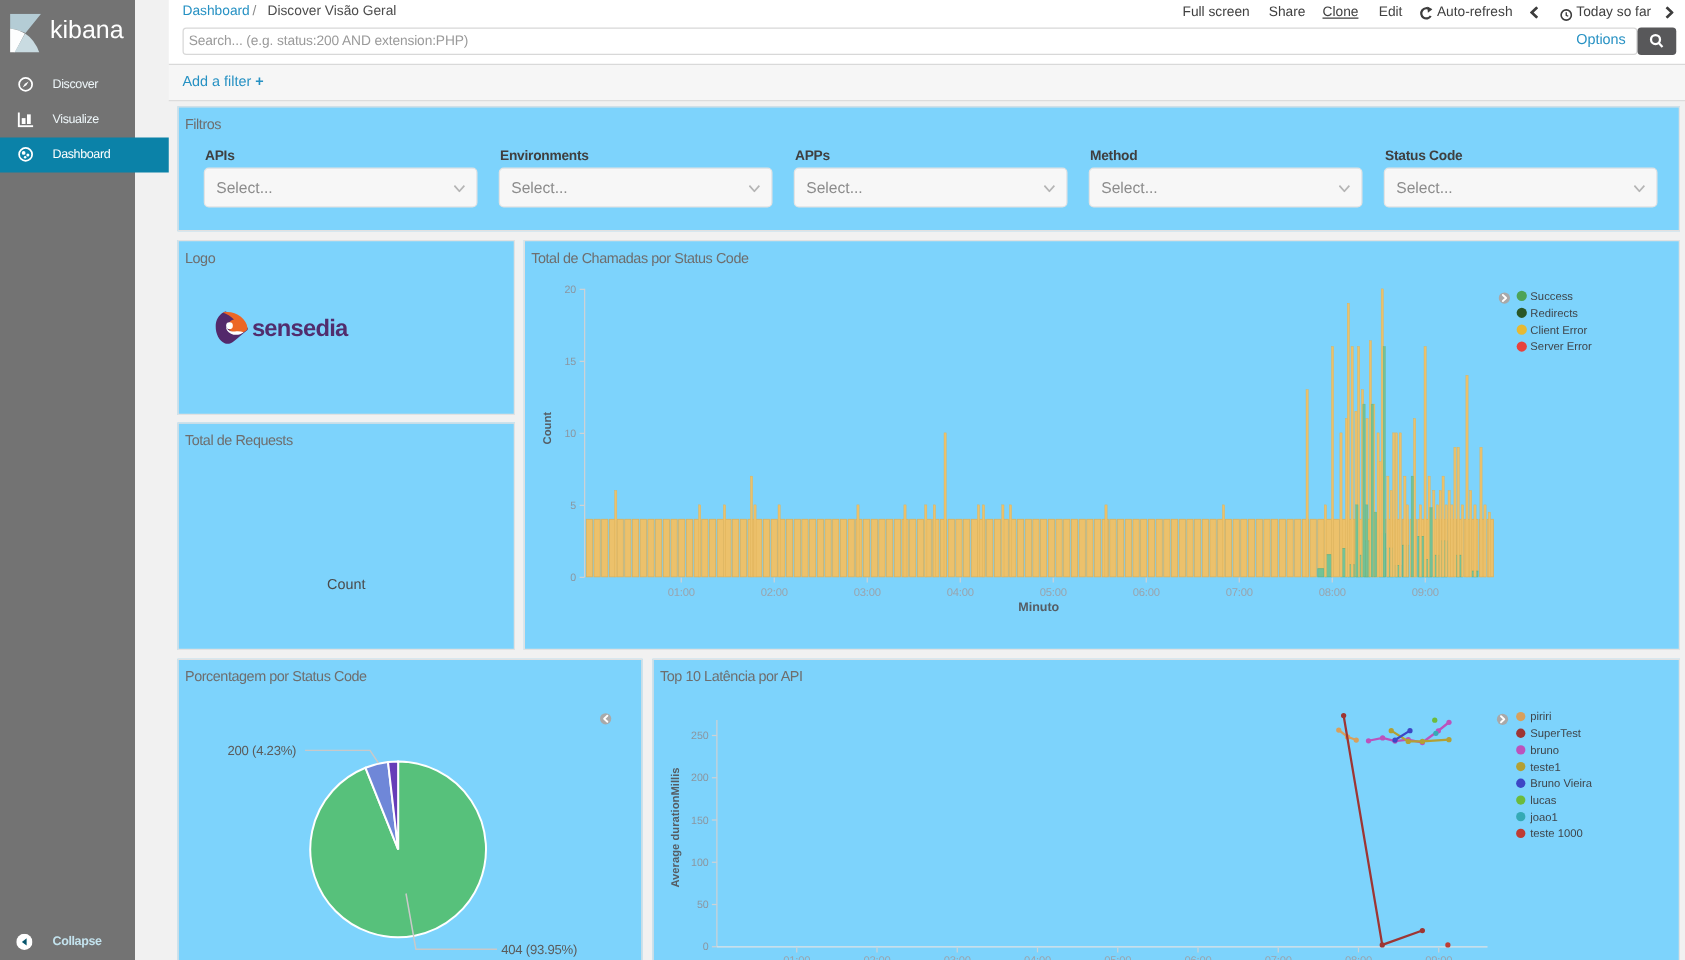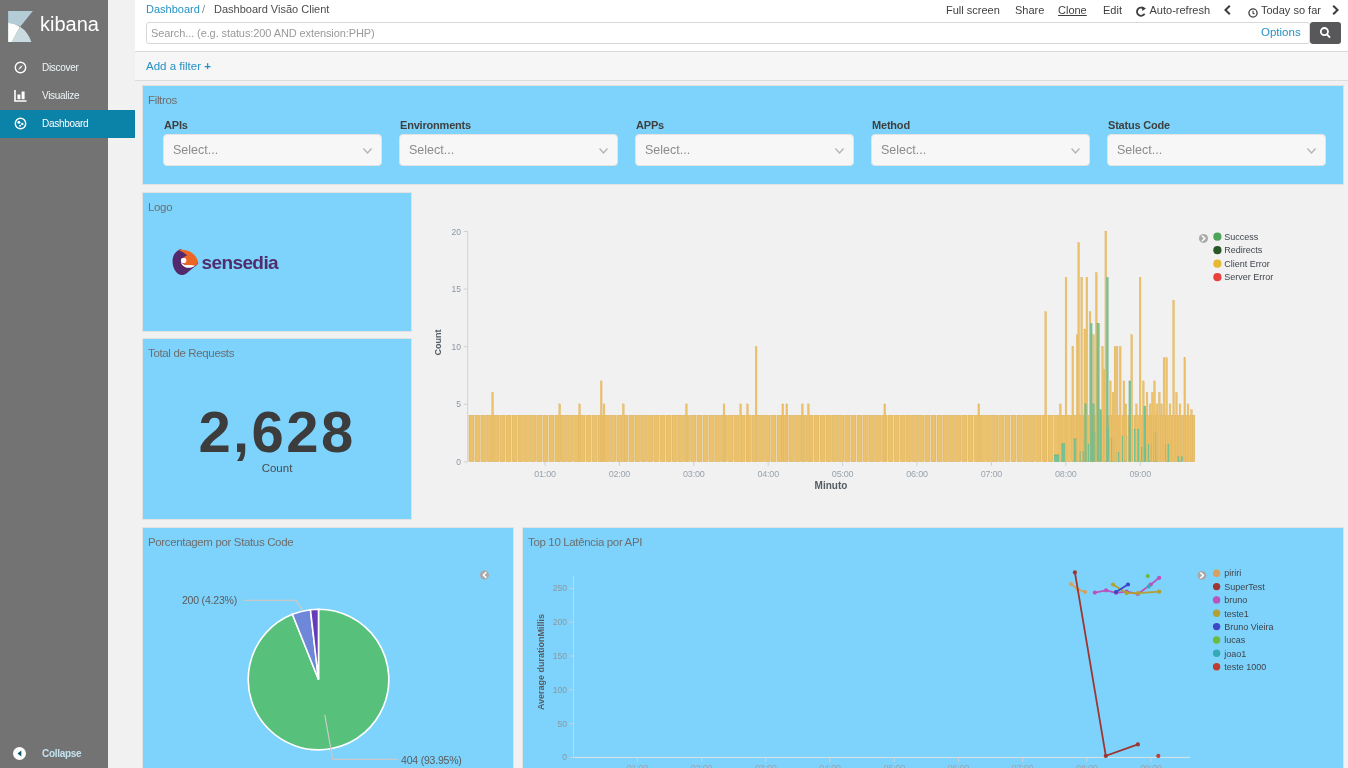--- a/index.html
+++ b/index.html
@@ -9,21 +9,21 @@
   .panel { position:absolute; background:#7dd3fc; border:1px solid #e1e1e1; }
   .ptitle { position:absolute; left:5px; top:8px; font-size:11.5px; letter-spacing:-0.35px; color:#6e6e6e; }
 </style>
 </head>
 <body>
 <div class="abs" style="left:0;top:0;width:1348px;height:768px;position:relative;">
 
   <div class="abs" style="left:135px;top:0;width:1213px;height:52px;background:#ffffff;"></div>
   <div class="abs" style="left:146px;top:3px;font-size:11px;color:#2691c3;">Dashboard</div>
   <div class="abs" style="left:202px;top:3px;font-size:11px;color:#8a8a8a;">/</div>
-  <div class="abs" style="left:214px;top:3px;font-size:11px;color:#4c4c4c;">Dashboard Visão Client</div>
+  <div class="abs" style="left:214px;top:3px;font-size:11px;color:#4c4c4c;">Discover Visão Geral</div>
 
   <div class="abs" style="left:946px;top:4px;font-size:11px;color:#404040;">Full screen</div>
   <div class="abs" style="left:1015px;top:4px;font-size:11px;color:#404040;">Share</div>
   <div class="abs" style="left:1058px;top:4px;font-size:11px;color:#404040;text-decoration:underline;">Clone</div>
   <div class="abs" style="left:1103px;top:4px;font-size:11px;color:#404040;">Edit</div>
   <div class="abs" style="left:1135px;top:4px;width:11px;height:12px;">
     <svg width="11" height="12" viewBox="0 0 11 12">
       <path d="M8.8 2.6 A4.1 4.1 0 1 0 9.6 7.8" fill="none" stroke="#3d3d3d" stroke-width="1.8"></path>
       <path d="M6.9 0.2 L11 2.4 L7.3 5.1 Z" fill="#3d3d3d"></path>
     </svg>
@@ -56,20 +56,23 @@
 
   <div class="abs" style="left:135px;top:52px;width:1213px;height:29px;background:#f6f6f6;border-bottom:1px solid #dcdcdc;"></div>
   <div class="abs" style="left:146px;top:60px;font-size:11.5px;color:#2691c3;text-align:right;">Add a filter <span style="font-weight:bold;">+</span></div>
 
   <div class="panel" style="left:142px;top:85px;width:1202px;height:100px;">
     <div class="ptitle">Filtros</div>
   </div>
   <div class="panel" style="left:142px;top:192px;width:270px;height:140px;padding-left:44px;">
     <div class="ptitle">Logo</div>
   </div>
+  <div class="panel" style="left:419px;top:192px;width:925px;height:328px;">
+    <div class="ptitle">Total de Chamadas por Status Code</div>
+  </div>
   <div class="panel" style="left:142px;top:338px;width:270px;height:182px;">
     <div class="ptitle">Total de Requests</div>
   </div>
   <div class="panel" style="left:142px;top:527px;width:372px;height:260px;">
     <div class="ptitle">Porcentagem por Status Code</div>
   </div>
   <div class="panel" style="left:522px;top:527px;width:822px;height:260px;">
     <div class="ptitle">Top 10 Latência por API</div>
   </div>
 
@@ -102,21 +105,20 @@
       </svg>
   </div>
   <div class="abs" style="left:1108px;top:119px;font-size:11px;font-weight:bold;letter-spacing:-0.2px;color:#3f3f3f;">Status Code</div>
   <div class="abs" style="left:1107px;top:134px;width:219px;height:32px;background:#f7f7f7;border:1px solid #e3e3e3;border-radius:4px;">
     <div class="abs" style="left:9px;top:8px;font-size:12.5px;color:#8c8c8c;">Select...</div>
     <svg class="abs" style="right:9px;top:13px;" width="9" height="6" viewBox="0 0 9 6">
         <path d="M0.5 0.5 L4.5 5 L8.5 0.5" fill="none" stroke="#b5b5b5" stroke-width="1.4"></path>
       </svg>
   </div>
 
-  <div class="abs" style="left:142px;top:402.5px;width:270px;text-align:center;font-size:58px;line-height:58px;font-weight:bold;color:#3c3c3c;letter-spacing:2.4px;">2,628</div>
   <div class="abs" style="left:142px;top:461.5px;width:270px;text-align:center;font-size:11.5px;color:#4a4a4a;">Count</div>
 
   <div class="abs" style="left:0;top:0;width:108px;height:768px;background:#737373;">
     <svg class="abs" style="left:7.8px;top:11px;" width="25" height="31" viewBox="0 0 24.6 30.8">
       <path d="M0 0 L24.6 0 L12.2 15.3 Q6 12.2 0 11.7 Z" fill="#b4ccd5"></path>
       <path d="M0 11.7 Q6.5 12.4 11.7 15.7 L3.8 30.8 L0 30.8 Z" fill="#fdfefe"></path>
       <path d="M11.9 15.6 Q19.5 20.4 23.2 30.8 L3.4 30.8 Z" fill="#c9dbe1"></path>
     </svg>
     <div class="abs" style="left:40px;top:13px;font-size:20px;color:#ffffff;">kibana</div>
     <div class="abs" style="left:0;top:53px;width:135px;height:29px;">

